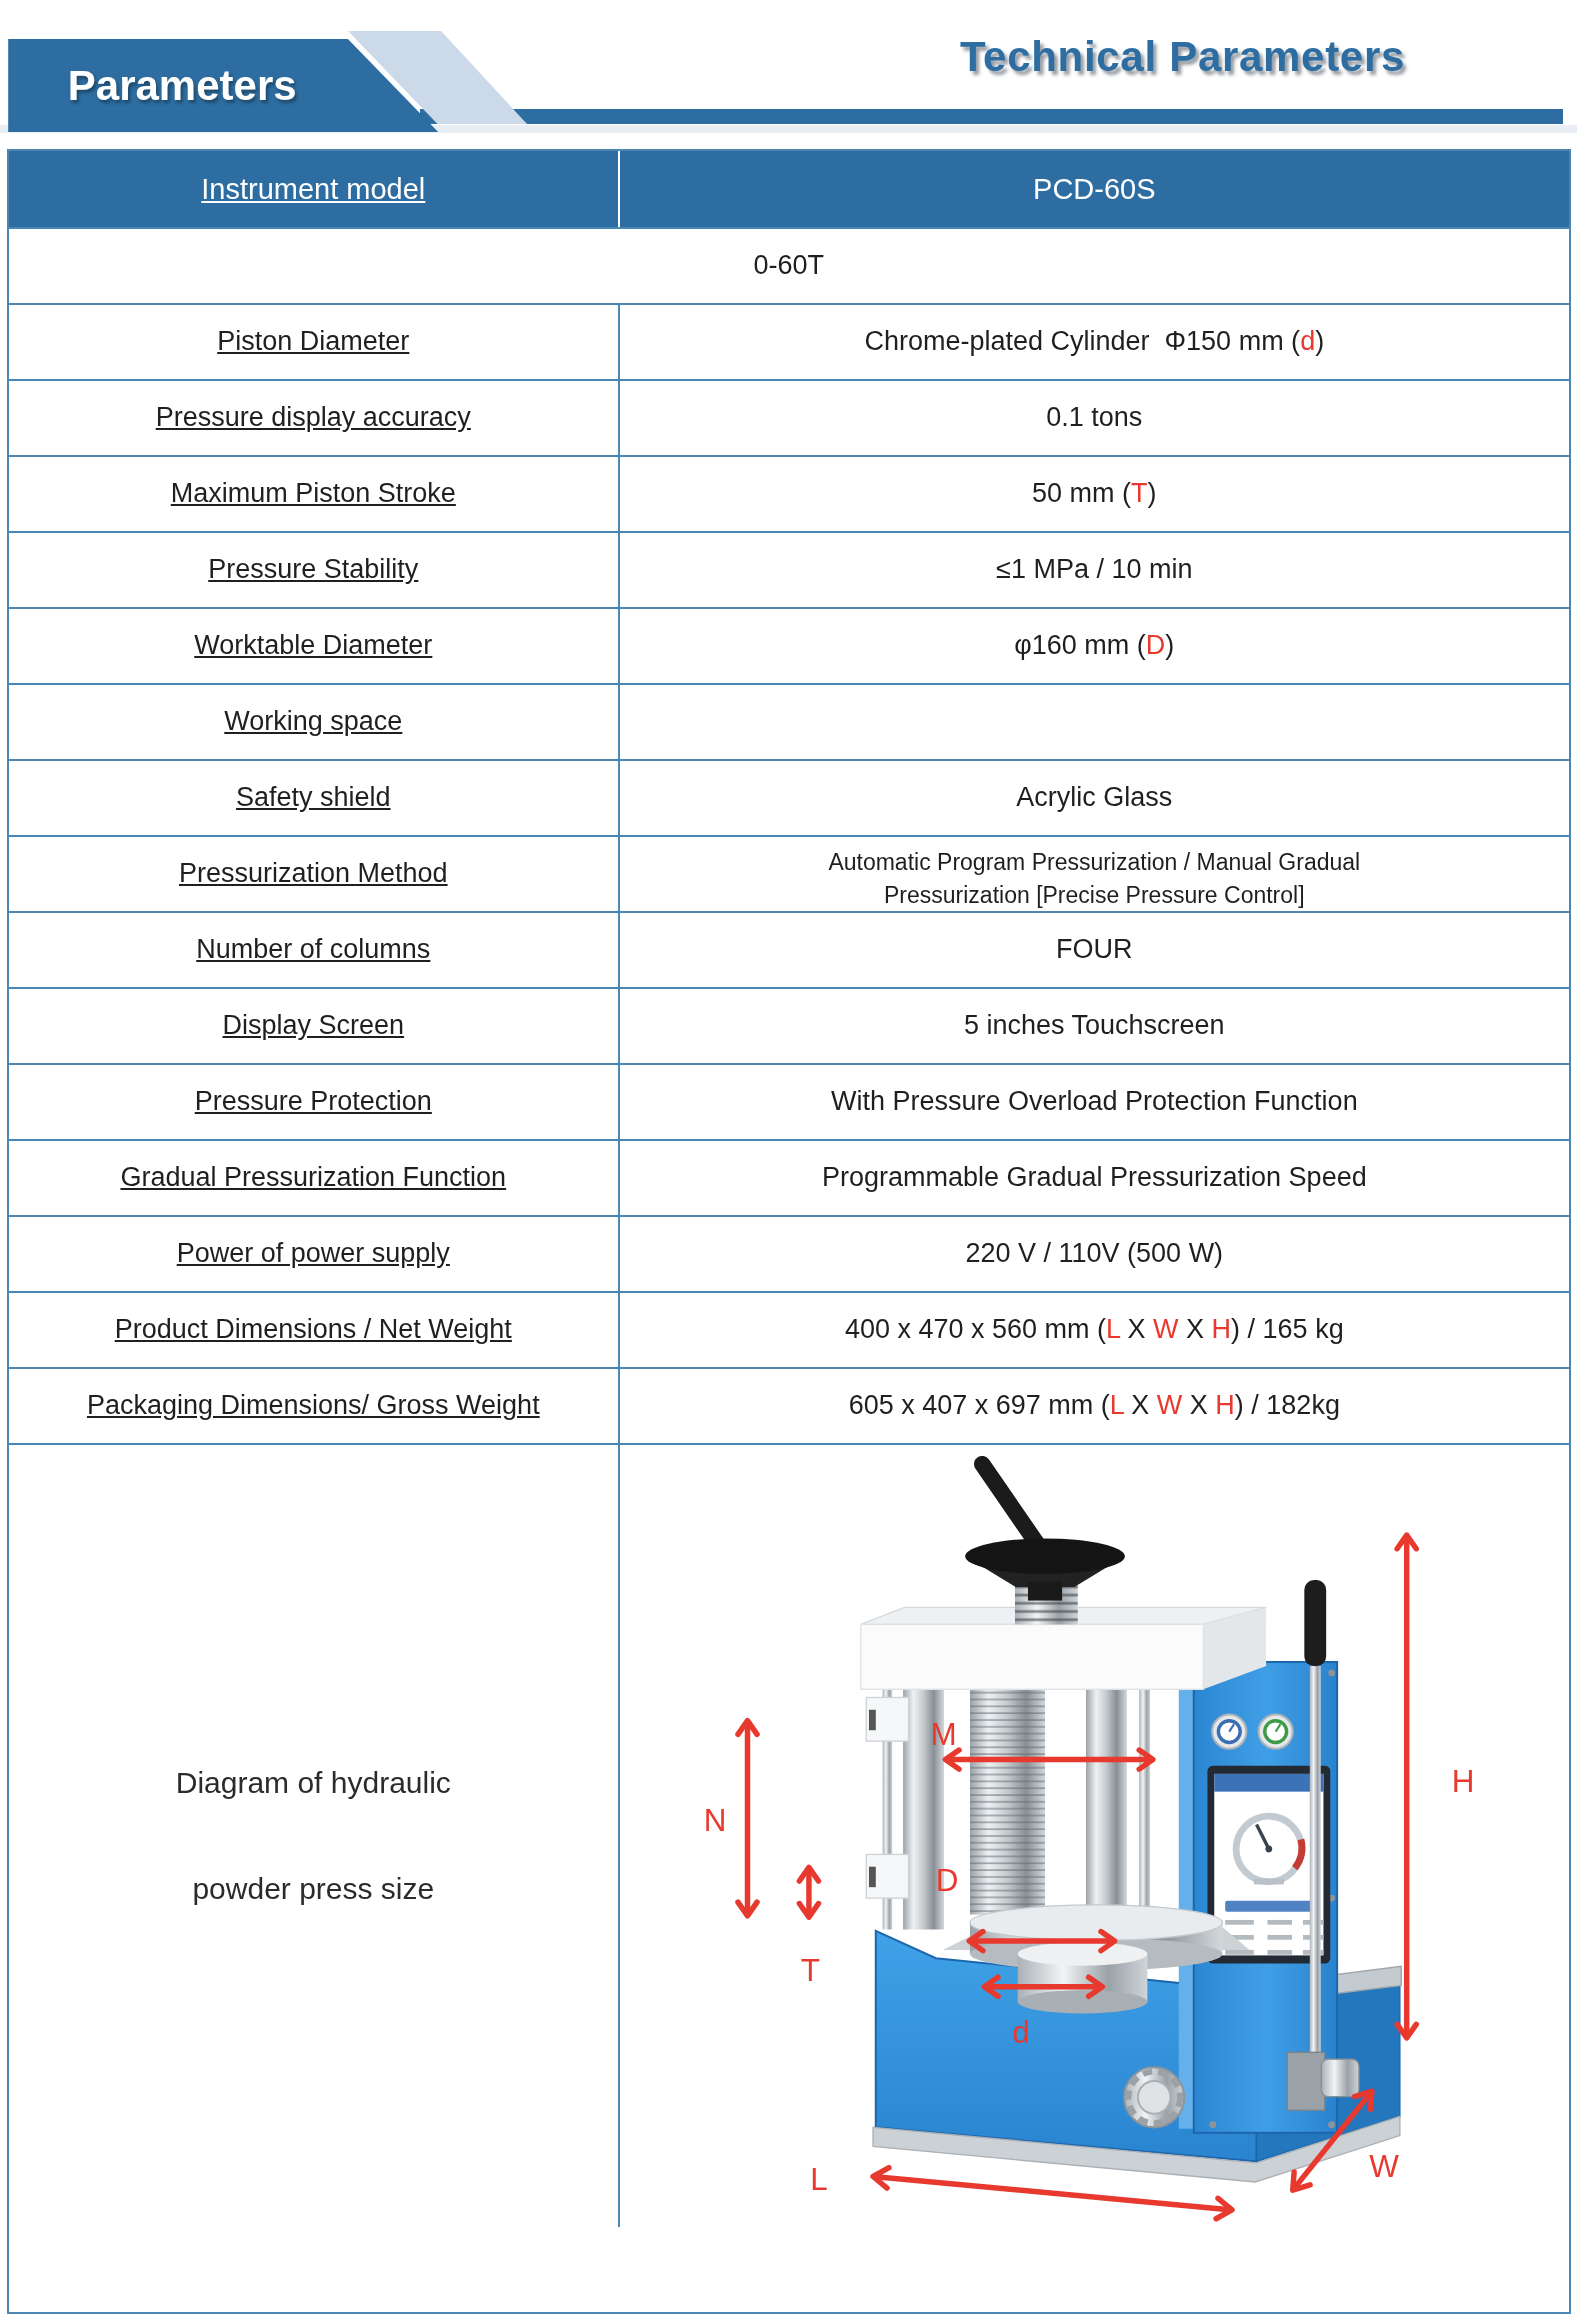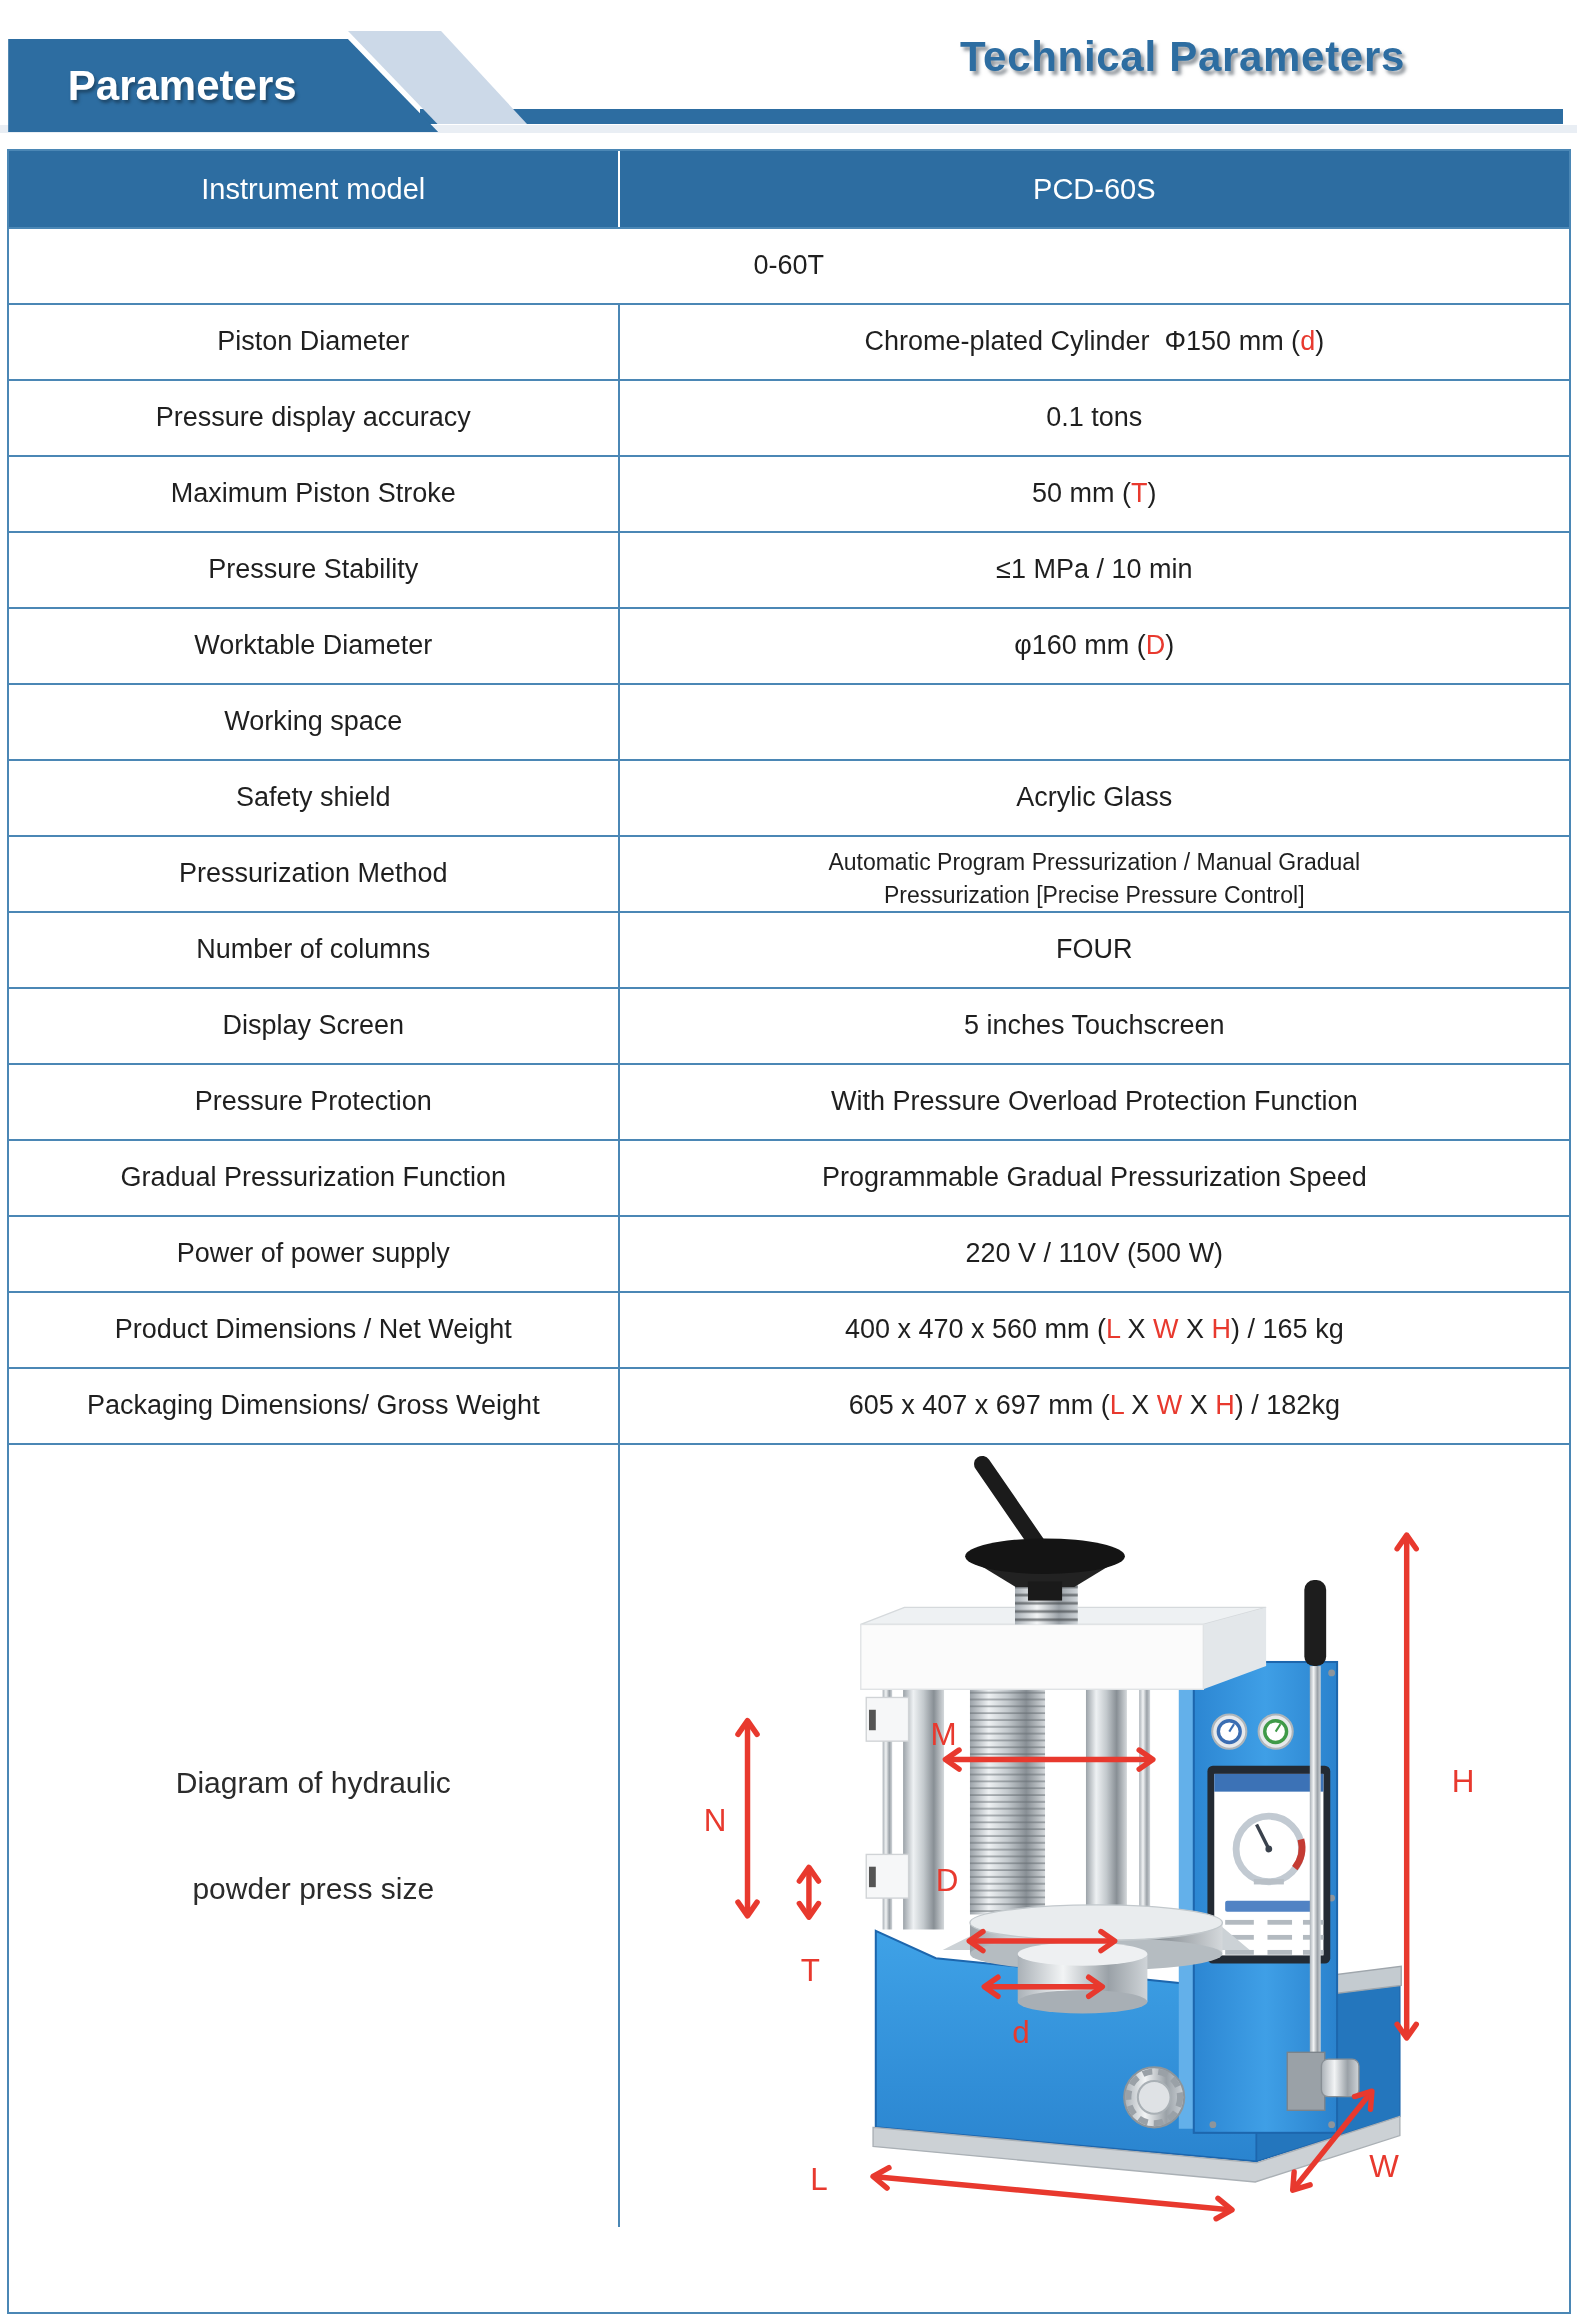--- a/index.html
+++ b/index.html
@@ -29,21 +29,21 @@
 
   
   .spec-table{position:absolute;left:6.8px;top:149px;width:1564px;height:2165px;
         border:2.7px solid var(--border-blue);box-sizing:border-box;background:#fff;}
   .t-header{display:flex;height:76px;background:var(--brand-blue);color:#fff;}
   .t-header .t-cell{font-size:29px;color:#fff;}
   .t-header .t-label{border-right:2.7px solid #ffffff;}
   .t-row{display:flex;height:76px;border-top:2.7px solid var(--border-blue);box-sizing:border-box;}
   .t-cell{display:flex;align-items:center;justify-content:center;text-align:center;
         font-size:27px;color:var(--text-dark);line-height:1.25;}
-  .t-label{width:611px;flex:none;border-right:2.7px solid var(--border-blue);box-sizing:border-box;}
+  .t-label{width:611px;flex:none;border-right:2.7px solid var(--border-blue);box-sizing:border-box;text-decoration:underline;}
   .t-value{flex:1;min-width:0;}
   .t-value .seg{white-space:pre-wrap;margin-top:36px;}
   .t-value .red{color:var(--red-accent);}
   .t-value.small{font-size:23px;line-height:1.45;}
   .t-value.small{display:block;padding-top:10px;}
   .t-value.small{display:flex;}
   .t-value.small .wrap{max-width:669px;}
 
   
   .diagram-row{display:flex;height:784px;border-top:2.7px solid var(--border-blue);box-sizing:border-box;}

